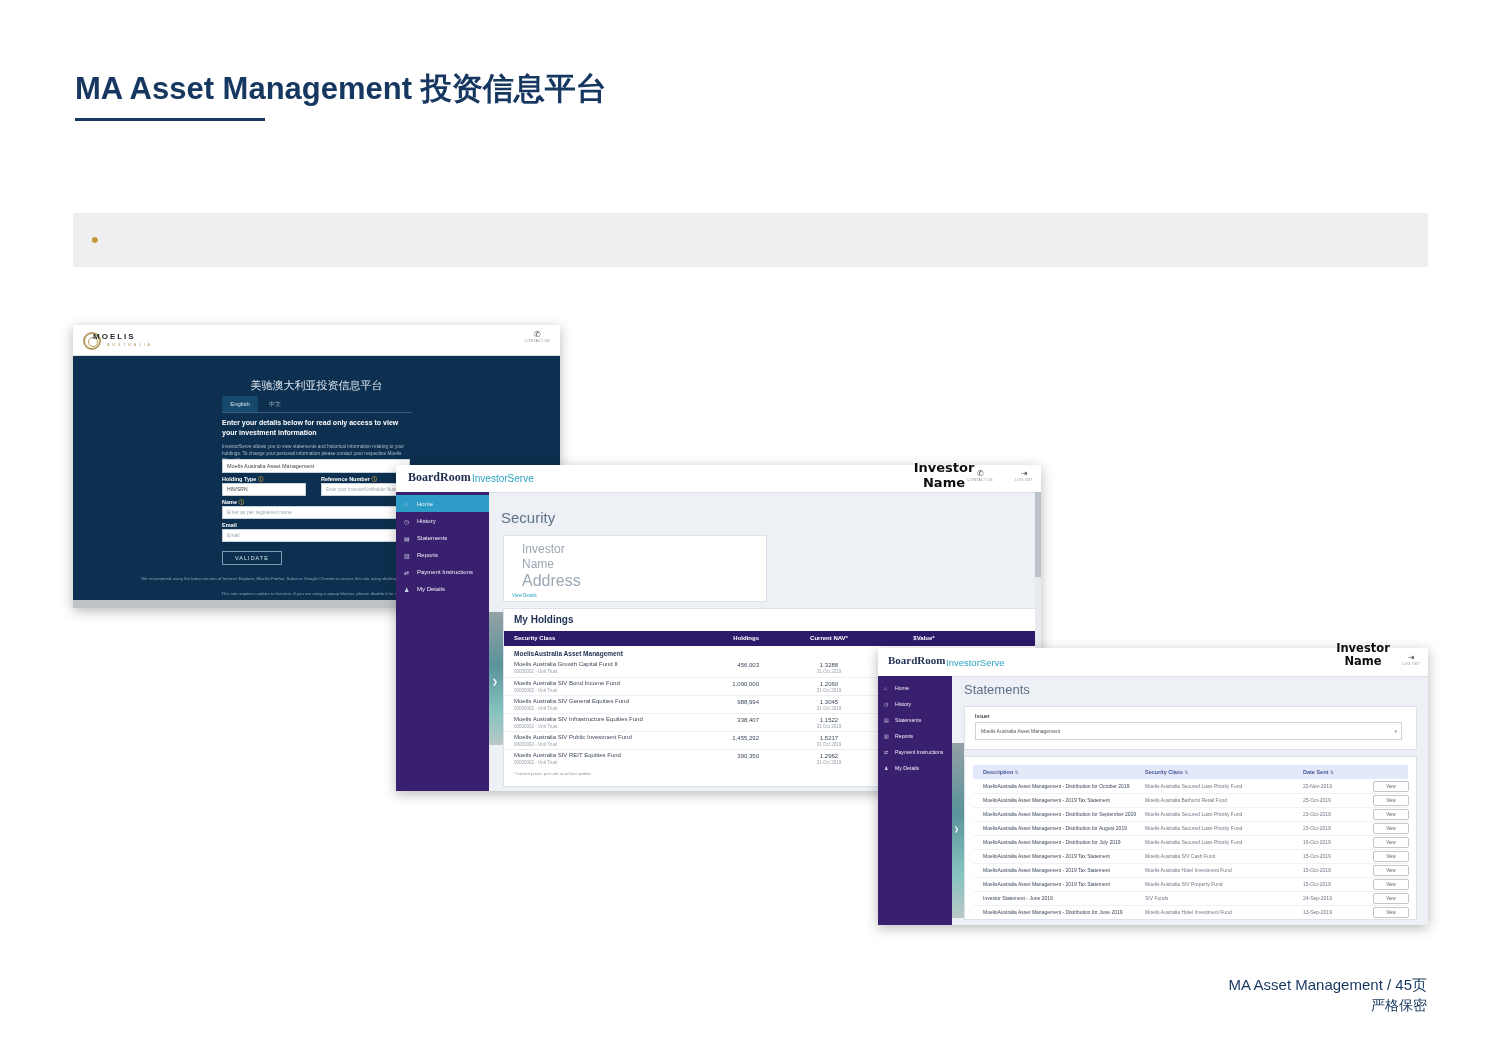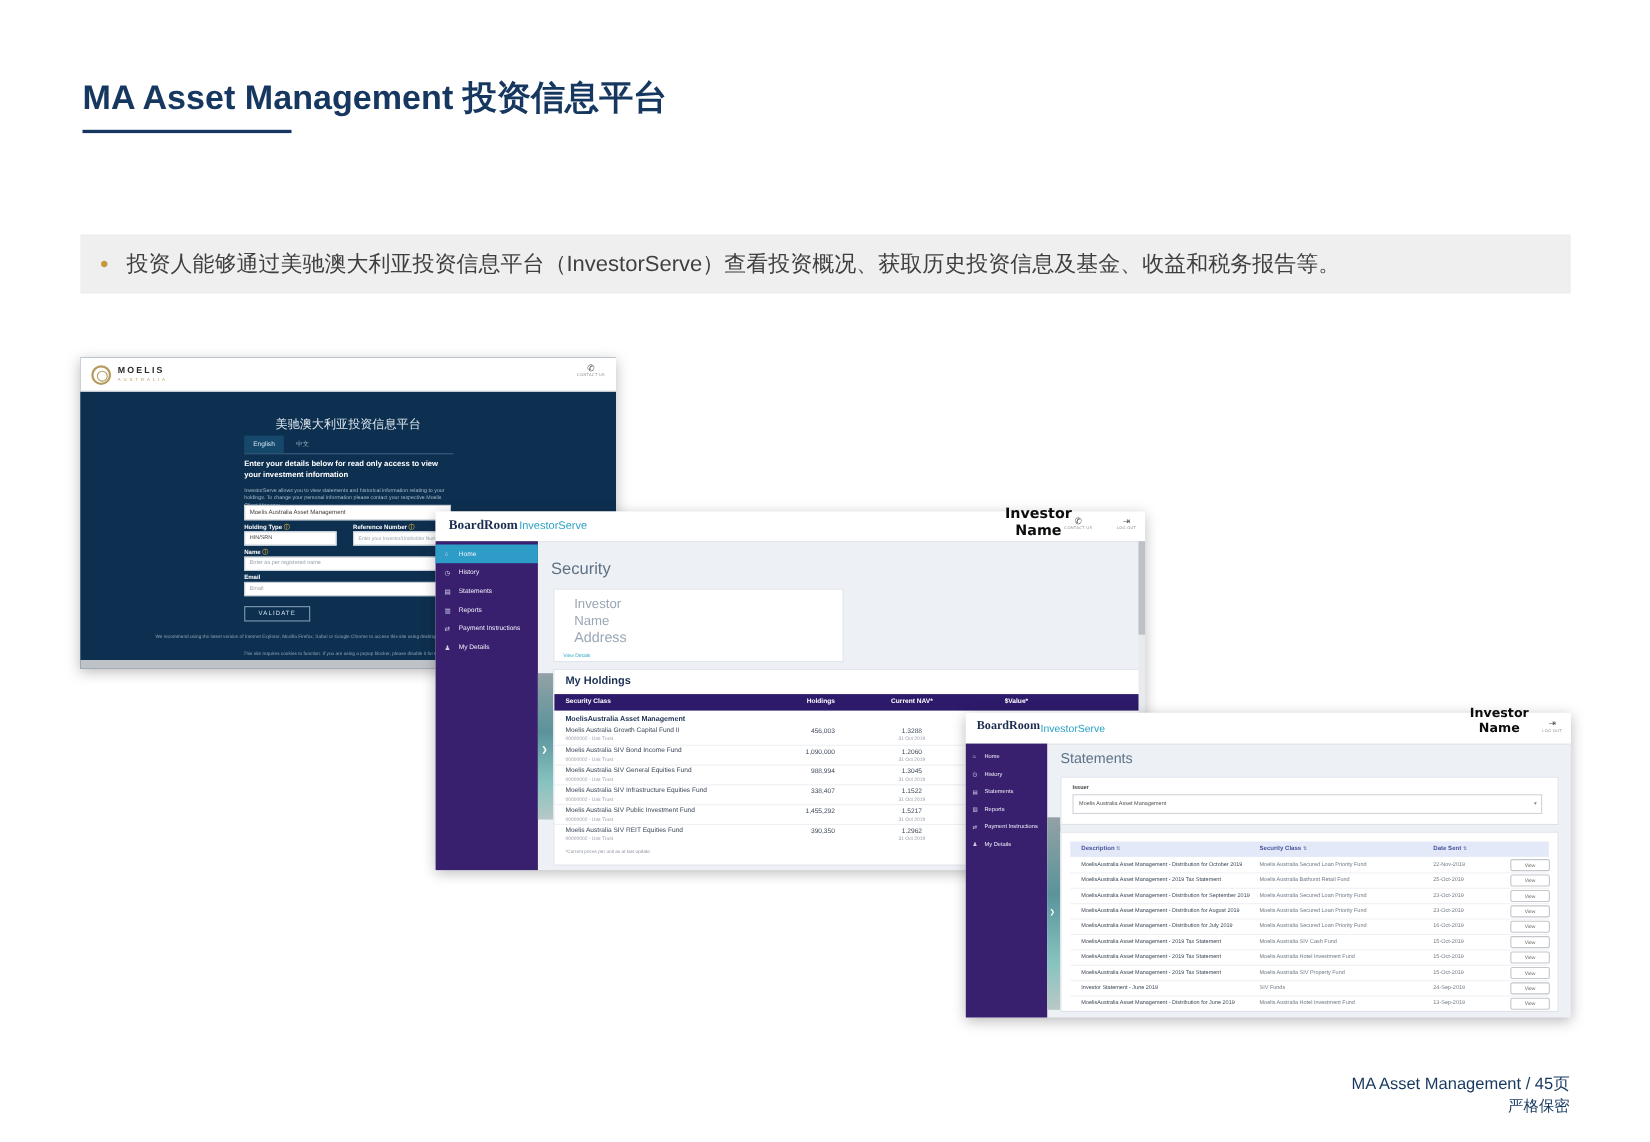--- a/index.html
+++ b/index.html
@@ -19,21 +19,21 @@
   
   .win{box-shadow:0 3px 12px rgba(0,0,0,.28);background:#edf0f5;}
   .topbar{left:0;top:0;right:0;background:#fff;border-bottom:1px solid #dcdfe3;}
   .annotation{font-weight:bold;color:#0d0d0d;text-align:center;line-height:1.15;
               font-family:"DejaVu Sans",sans-serif;}
   
   #w1{left:73px;top:325px;width:487px;height:283px;background:#0e3050;z-index:1;}
   #w1 .topbar{height:30px;}
   .medal{left:10px;top:7px;width:14px;height:14px;border:2px solid #b59b5e;border-radius:50%;}
   .medal i{position:absolute;left:3px;top:3px;width:8px;height:8px;border:1px solid #b59b5e;border-radius:50%;}
-  .m-name{left:34px;top:7px;font-size:8px;font-weight:bold;letter-spacing:2px;color:#2a2a2a;text-align:right;}
+  .m-name{left:20px;top:7px;font-size:8px;font-weight:bold;letter-spacing:2px;color:#2a2a2a;text-align:right;}
   .m-sub{left:34px;top:17px;font-size:4px;letter-spacing:2.6px;color:#b59b5e;}
   .hdr-act{text-align:center;color:#4a4a4a;}
   .hdr-act .g{font-size:8px;line-height:9px;}
   .hdr-act .t{font-size:3.5px;color:#8a8a8a;letter-spacing:.3px;}
   .l-title{left:0;right:0;top:35px;text-align:center;color:#fff;font-size:12.5px;font-weight:bold;}
   .l-title-zh{left:0;right:0;top:53px;text-align:center;color:#dde6ee;font-size:11px;font-family:Liberation Serif, serif;}
   .form{left:149px;top:0;width:190px;height:100%;}
   .tabs{left:0;top:71px;width:190px;height:16px;border-bottom:1px solid #3a607f;}
   .tab{height:16px;line-height:16px;font-size:6px;text-align:center;}
   .tab.on{left:0;width:36px;background:#16486c;color:#cfe3ee;}
@@ -89,21 +89,20 @@
 </head>
 <body>
 
 <div class="stage">
 
   <div class="abs slide-title">MA Asset Management 投资信息平台</div>
   <div class="abs title-rule"></div>
 
   <div class="abs bullet-bar">
     <div class="abs bullet-dot">•</div>
-    <div class="abs bullet-text">投资人能够通过美驰澳大利亚投资信息平台（InvestorServe）查看投资概况、获取历史投资信息及基金、收益和税务报告等。</div>
   </div>
 
   <div id="w1" class="abs win">
     <div class="abs topbar">
       <div class="abs medal">
           <i></i>
         </div>
       <div class="abs m-name">MOELIS</div>
       <div class="abs m-sub">AUSTRALIA</div>
       <div class="abs hdr-act" style="right:10px;top:5px;">
@@ -196,21 +195,21 @@
 
     <div class="abs photo-strip" style="left:93px;top:147px;width:14px;height:133px;">
       <span class="chev" style="left:3px;top:66px;">❯</span>
     </div>
 
     <div class="abs page-h" style="left:105px;top:44px;font-size:15px;">Security</div>
 
     <div class="abs card" style="left:107px;top:70px;width:262px;height:65px;">
       <div class="abs" style="left:18px;top:6px;font-size:12px;color:#9aa7b4;">Investor</div>
       <div class="abs" style="left:18px;top:21px;font-size:12px;color:#9aa7b4;">Name</div>
-      <div class="abs" style="left:18px;top:36px;font-size:13px;color:#9aa7b4;">Address</div>
+      <div class="abs" style="left:18px;top:36px;font-size:16px;color:#9aa7b4;">Address</div>
       <div class="abs teal-link" style="left:8px;bottom:3px;font-size:4.5px;">View Details</div>
     </div>
 
     <div class="abs card" style="left:107px;top:143px;width:532px;height:177px;">
       <div class="abs" style="left:10px;top:5px;font-size:10px;font-weight:600;color:#1c3053;">My Holdings</div>
       <div class="abs phead" style="left:0;top:22px;right:0;height:15px;">
         <div class="phc" style="left:10px;">Security Class</div>
         <div class="phc" style="left:175px;width:80px;text-align:right;">Holdings</div>
         <div class="phc" style="left:285px;width:80px;text-align:center;">Current NAV*</div>
         <div class="phc" style="left:390px;width:60px;text-align:center;">$Value*</div>

